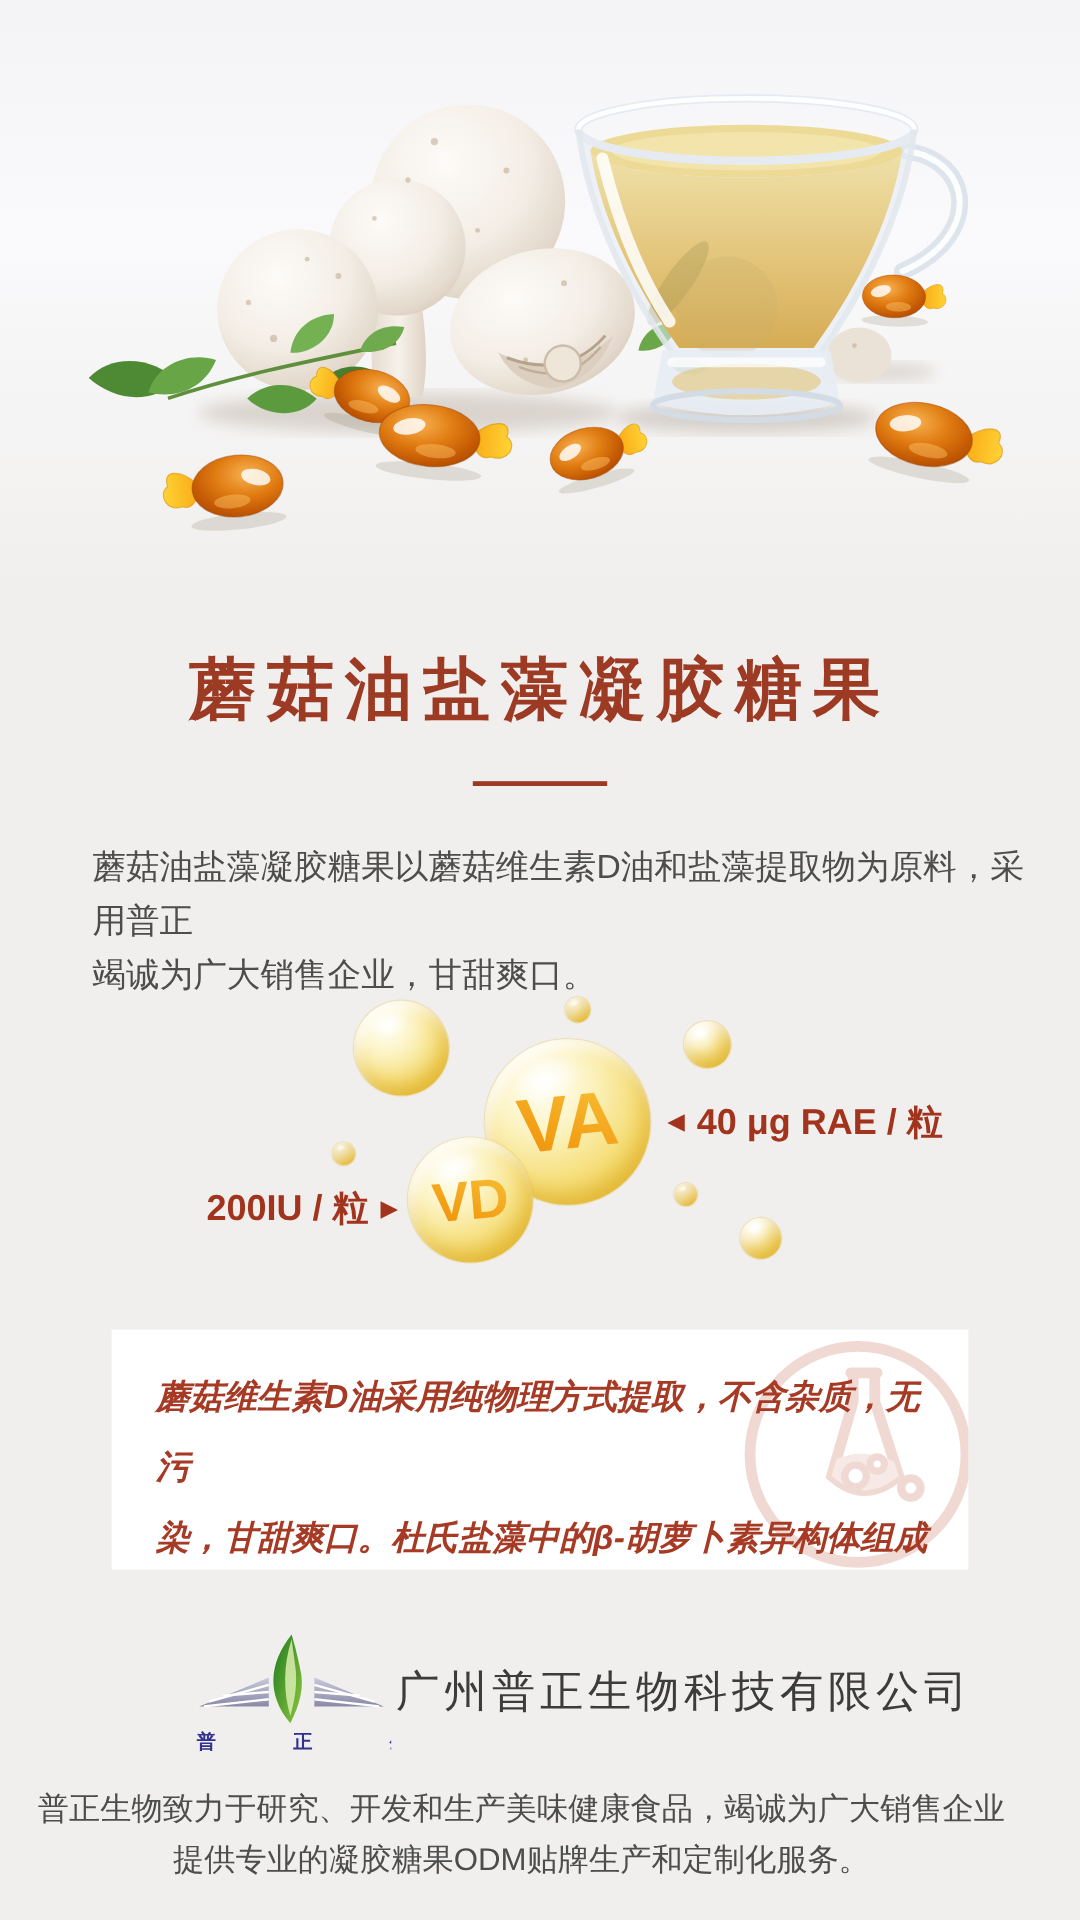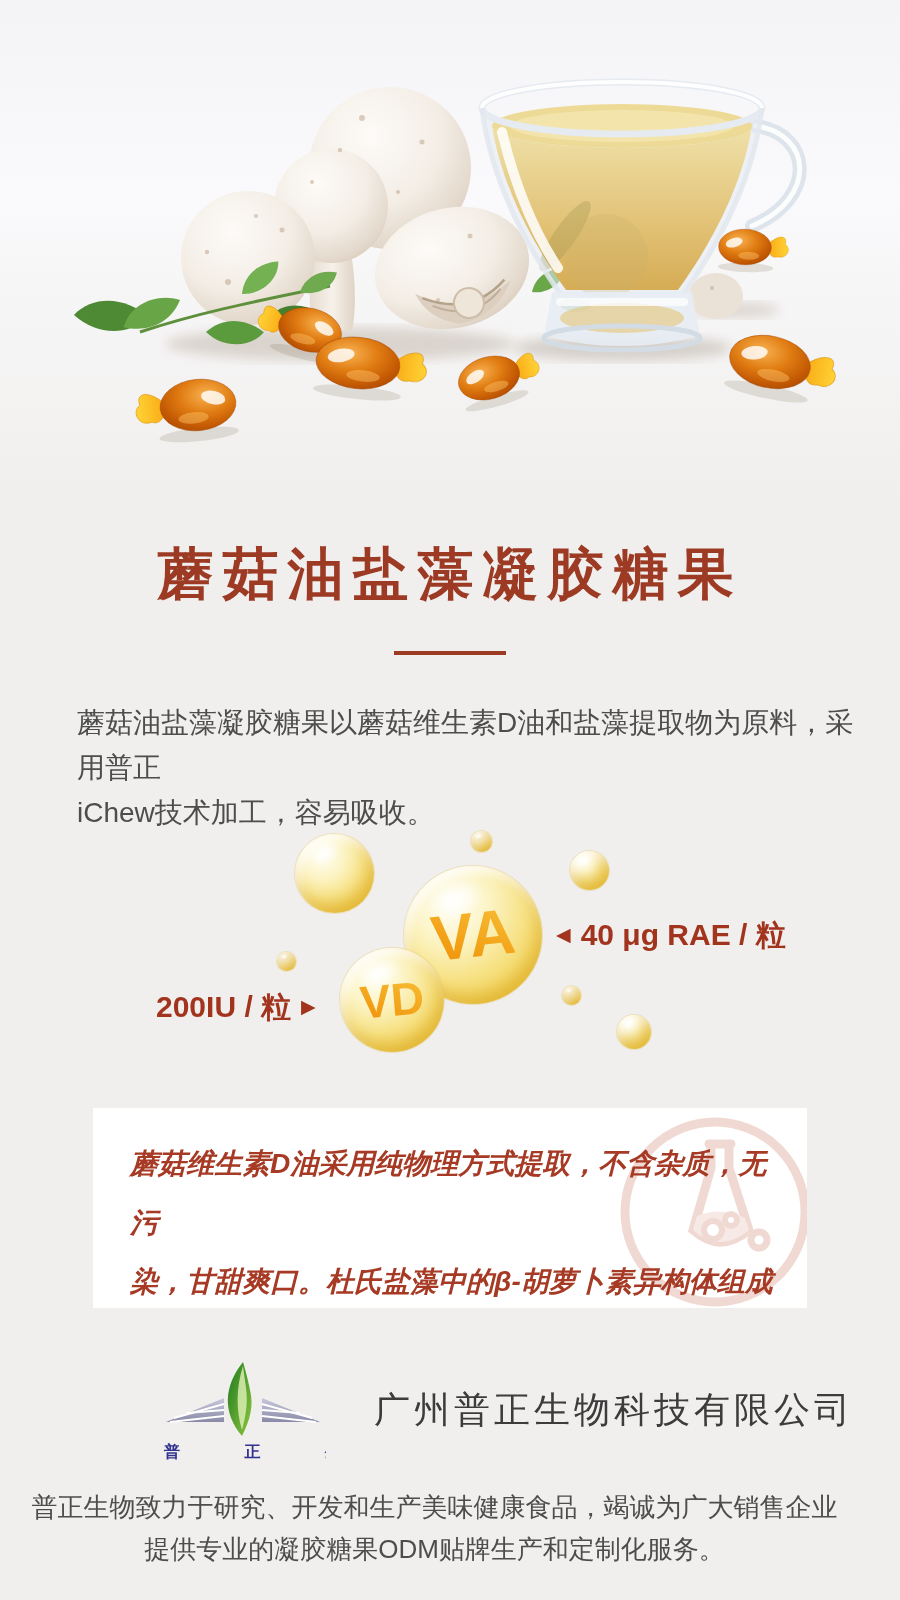--- a/index.html
+++ b/index.html
@@ -58,40 +58,39 @@
   }
   .badge-va{font-size:64px;transform:rotate(-6deg);}
   .badge-vd{font-size:46px;transform:rotate(-5deg);}
   .vita-label{
     position:absolute;font-size:30px;font-weight:600;color:#A2341E;
     white-space:nowrap;
   }
   .vita-label .marker{font-size:19px;position:relative;top:-4px;}
   .label-va{left:556px;top:915px;}
   .label-va .marker{margin-right:10px;}
-  .label-vd{left:156px;top:987px;}
+  .label-vd{left:172px;top:987px;}
   .label-vd .marker{margin-left:10px;}
   
   .card{
     position:absolute;left:93px;top:1108px;width:714px;height:200px;
     background:#FFFFFF;overflow:hidden;font-style:italic;
   }
   .card-text{
     position:absolute;left:37px;top:26px;width:650px;
     font-size:28px;font-weight:bold;color:#A63A24;line-height:59px;
     z-index:2;
   }
   .card-watermark{position:absolute;right:-28px;top:8px;z-index:1;opacity:.5;}
   
   .brand-logo{position:absolute;left:160px;top:1360px;width:166px;height:100px;}
   .company-name{
     position:absolute;left:330px;top:1386px;
     font-size:36px;font-weight:500;color:#3C3C3C;letter-spacing:4px;
     white-space:nowrap;
-    margin-left:44px;
   }
   
   .footer{
     position:absolute;top:1486px;left:0;width:869px;text-align:center;
     font-size:26px;color:#4D4D4D;line-height:42px;
   }
 </style>
 </head>
 <body>
 
@@ -225,21 +224,21 @@
         <use href="#fish" transform="translate(770,362) rotate(12) scale(1.02,0.96)"></use>
       </g>
     </svg>
   </div>
 
   <div class="title">蘑菇油盐藻凝胶糖果</div>
   <div class="divider"></div>
 
   <div class="intro">
     <div>蘑菇油盐藻凝胶糖果以蘑菇维生素D油和盐藻提取物为原料，采用普正</div>
-    <div>iChew技术加工，容易吸收。</div>
+    <div>竭诚为广大销售企业，甘甜爽口。</div>
   </div>
 
   <div class="bubble bubble-plain"></div>
   <div class="bubble bubble-s1"></div>
   <div class="bubble bubble-s2"></div>
   <div class="bubble bubble-s3"></div>
   <div class="bubble bubble-s4"></div>
   <div class="bubble bubble-s5"></div>
   <div class="bubble bubble-va">
     <span class="badge badge-va">VA</span>

